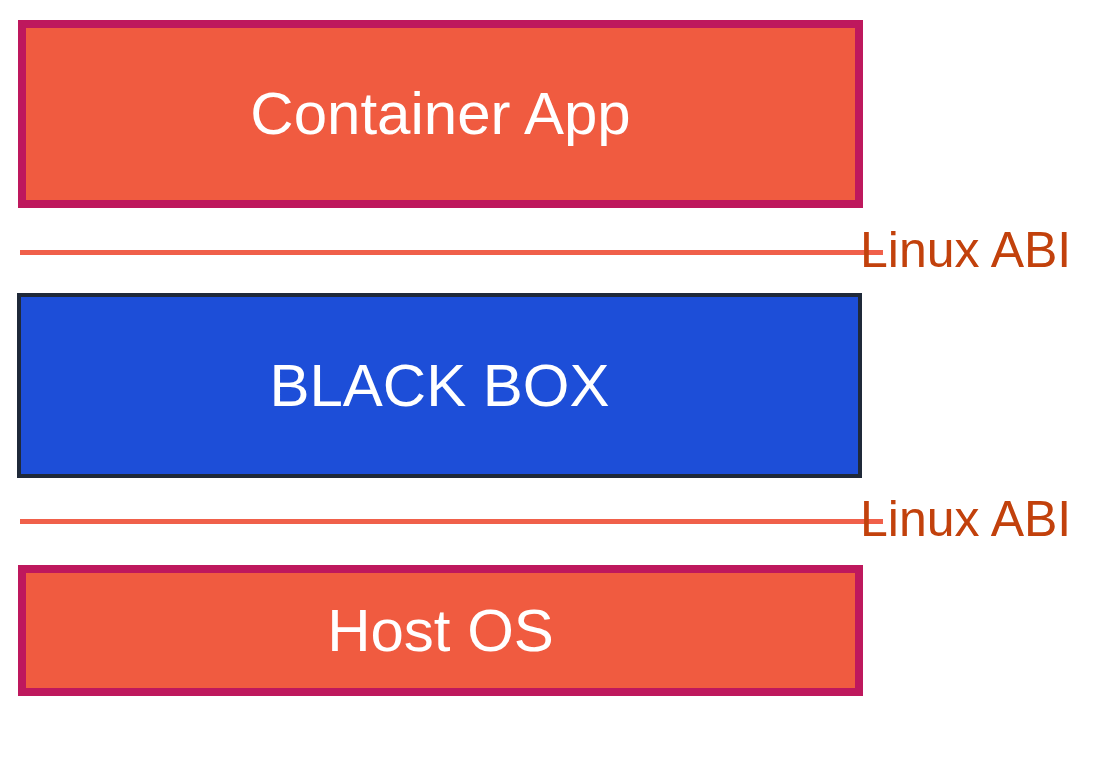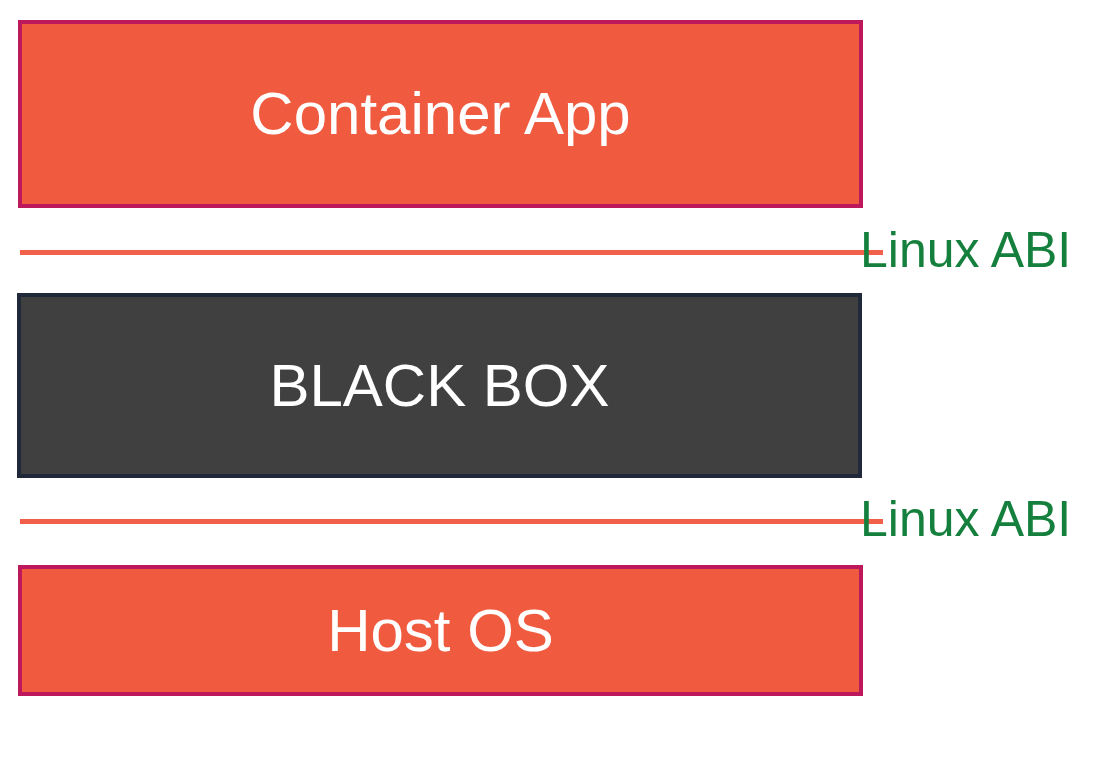--- a/index.html
+++ b/index.html
@@ -22,24 +22,24 @@
     position: absolute;
     left: 18px;
     width: 845px;
     box-sizing: border-box;
     display: flex;
     align-items: center;
     justify-content: center;
   }
   .layer-box.orange {
     background: #F05B40;
-    border: 4px solid #be185d;
+    border: 8px solid #be185d;
   }
   .layer-box.navy {
-    background: #404040;
+    background: #1d4ed8;
     border: 4px solid #1F2939;
   }
   .box-container-app { top: 20px;  height: 188px; }
   .box-black-box     { top: 293px; height: 185px; left: 17px; }
   .box-host-os       { top: 565px; height: 131px; }
   .layer-label {
     color: #FFFFFF;
     font-size: 60px;
     line-height: 1;
     white-space: nowrap;
@@ -50,21 +50,21 @@
     width: 863px;
     height: 5px;
     background: #F0604A;
     z-index: 1;
   }
   .abi-line-1 { top: 250px; }
   .abi-line-2 { top: 519px; }
   .abi-label {
     position: absolute;
     left: 860px;
-    color: #15803d;
+    color: #c2410c;
     font-size: 50px;
     line-height: 56px;
     white-space: nowrap;
     z-index: 2;
   }
   .abi-label-1 { top: 222px; }
   .abi-label-2 { top: 491px; }
 </style>
 </head>
 <body>

